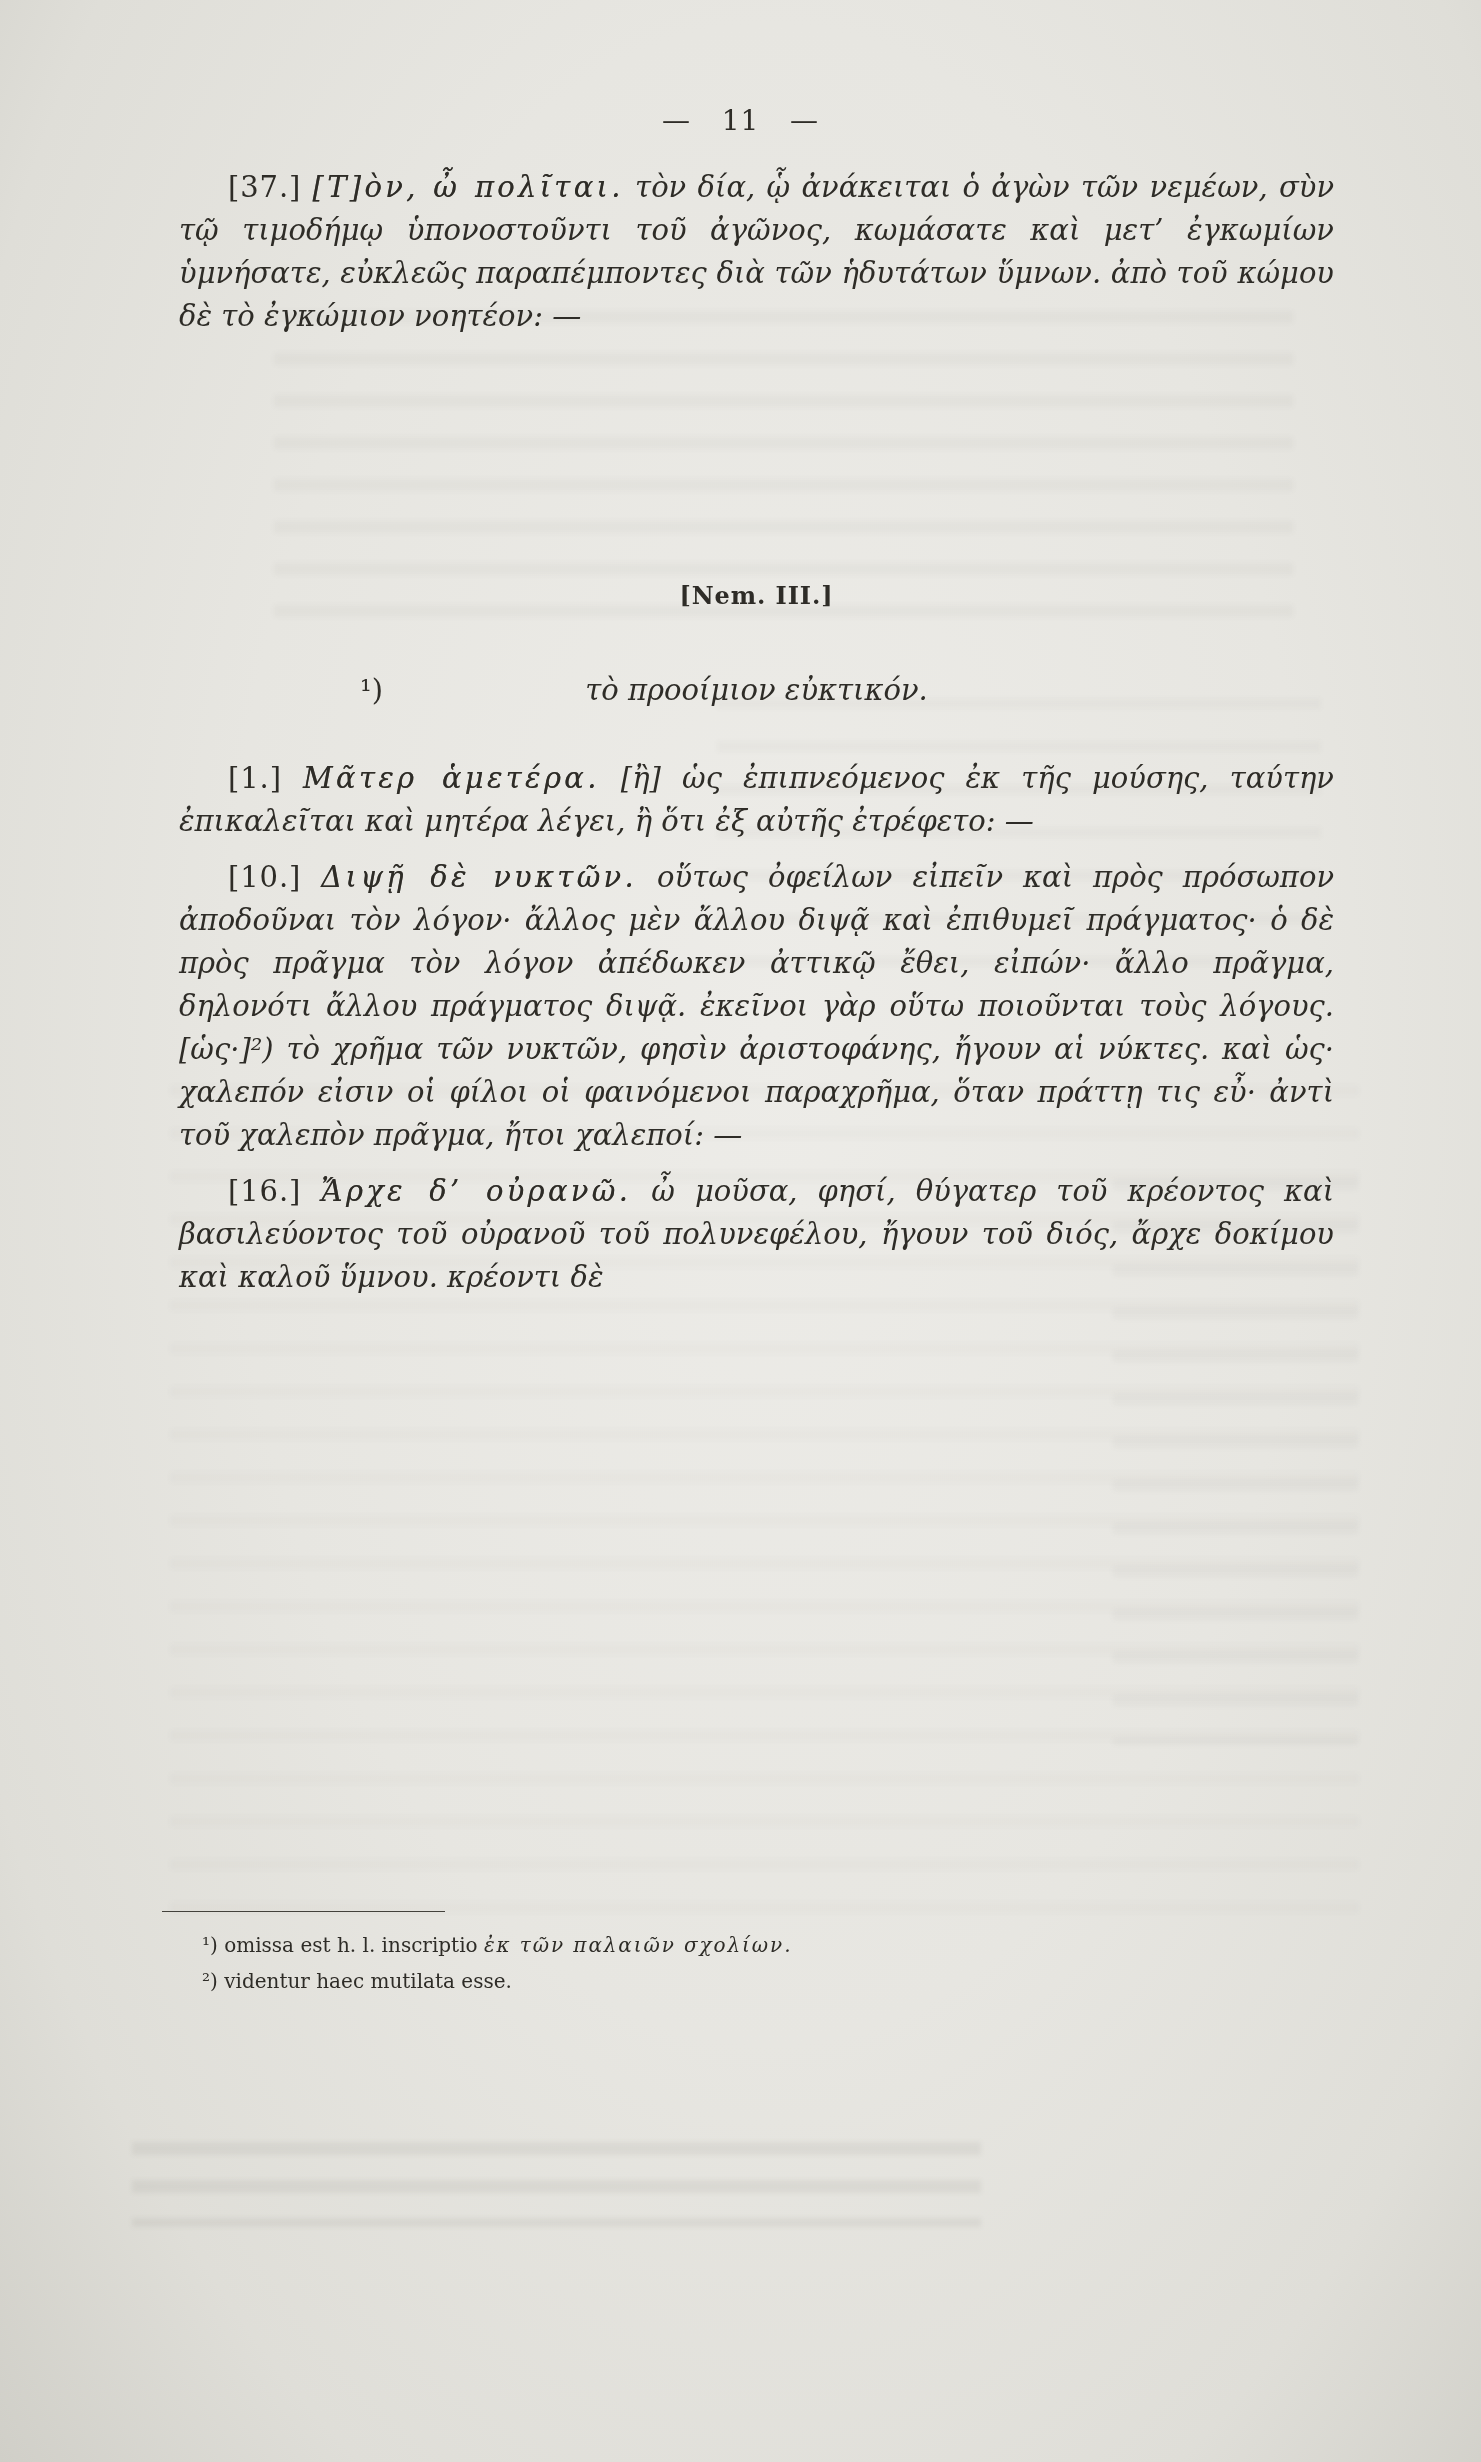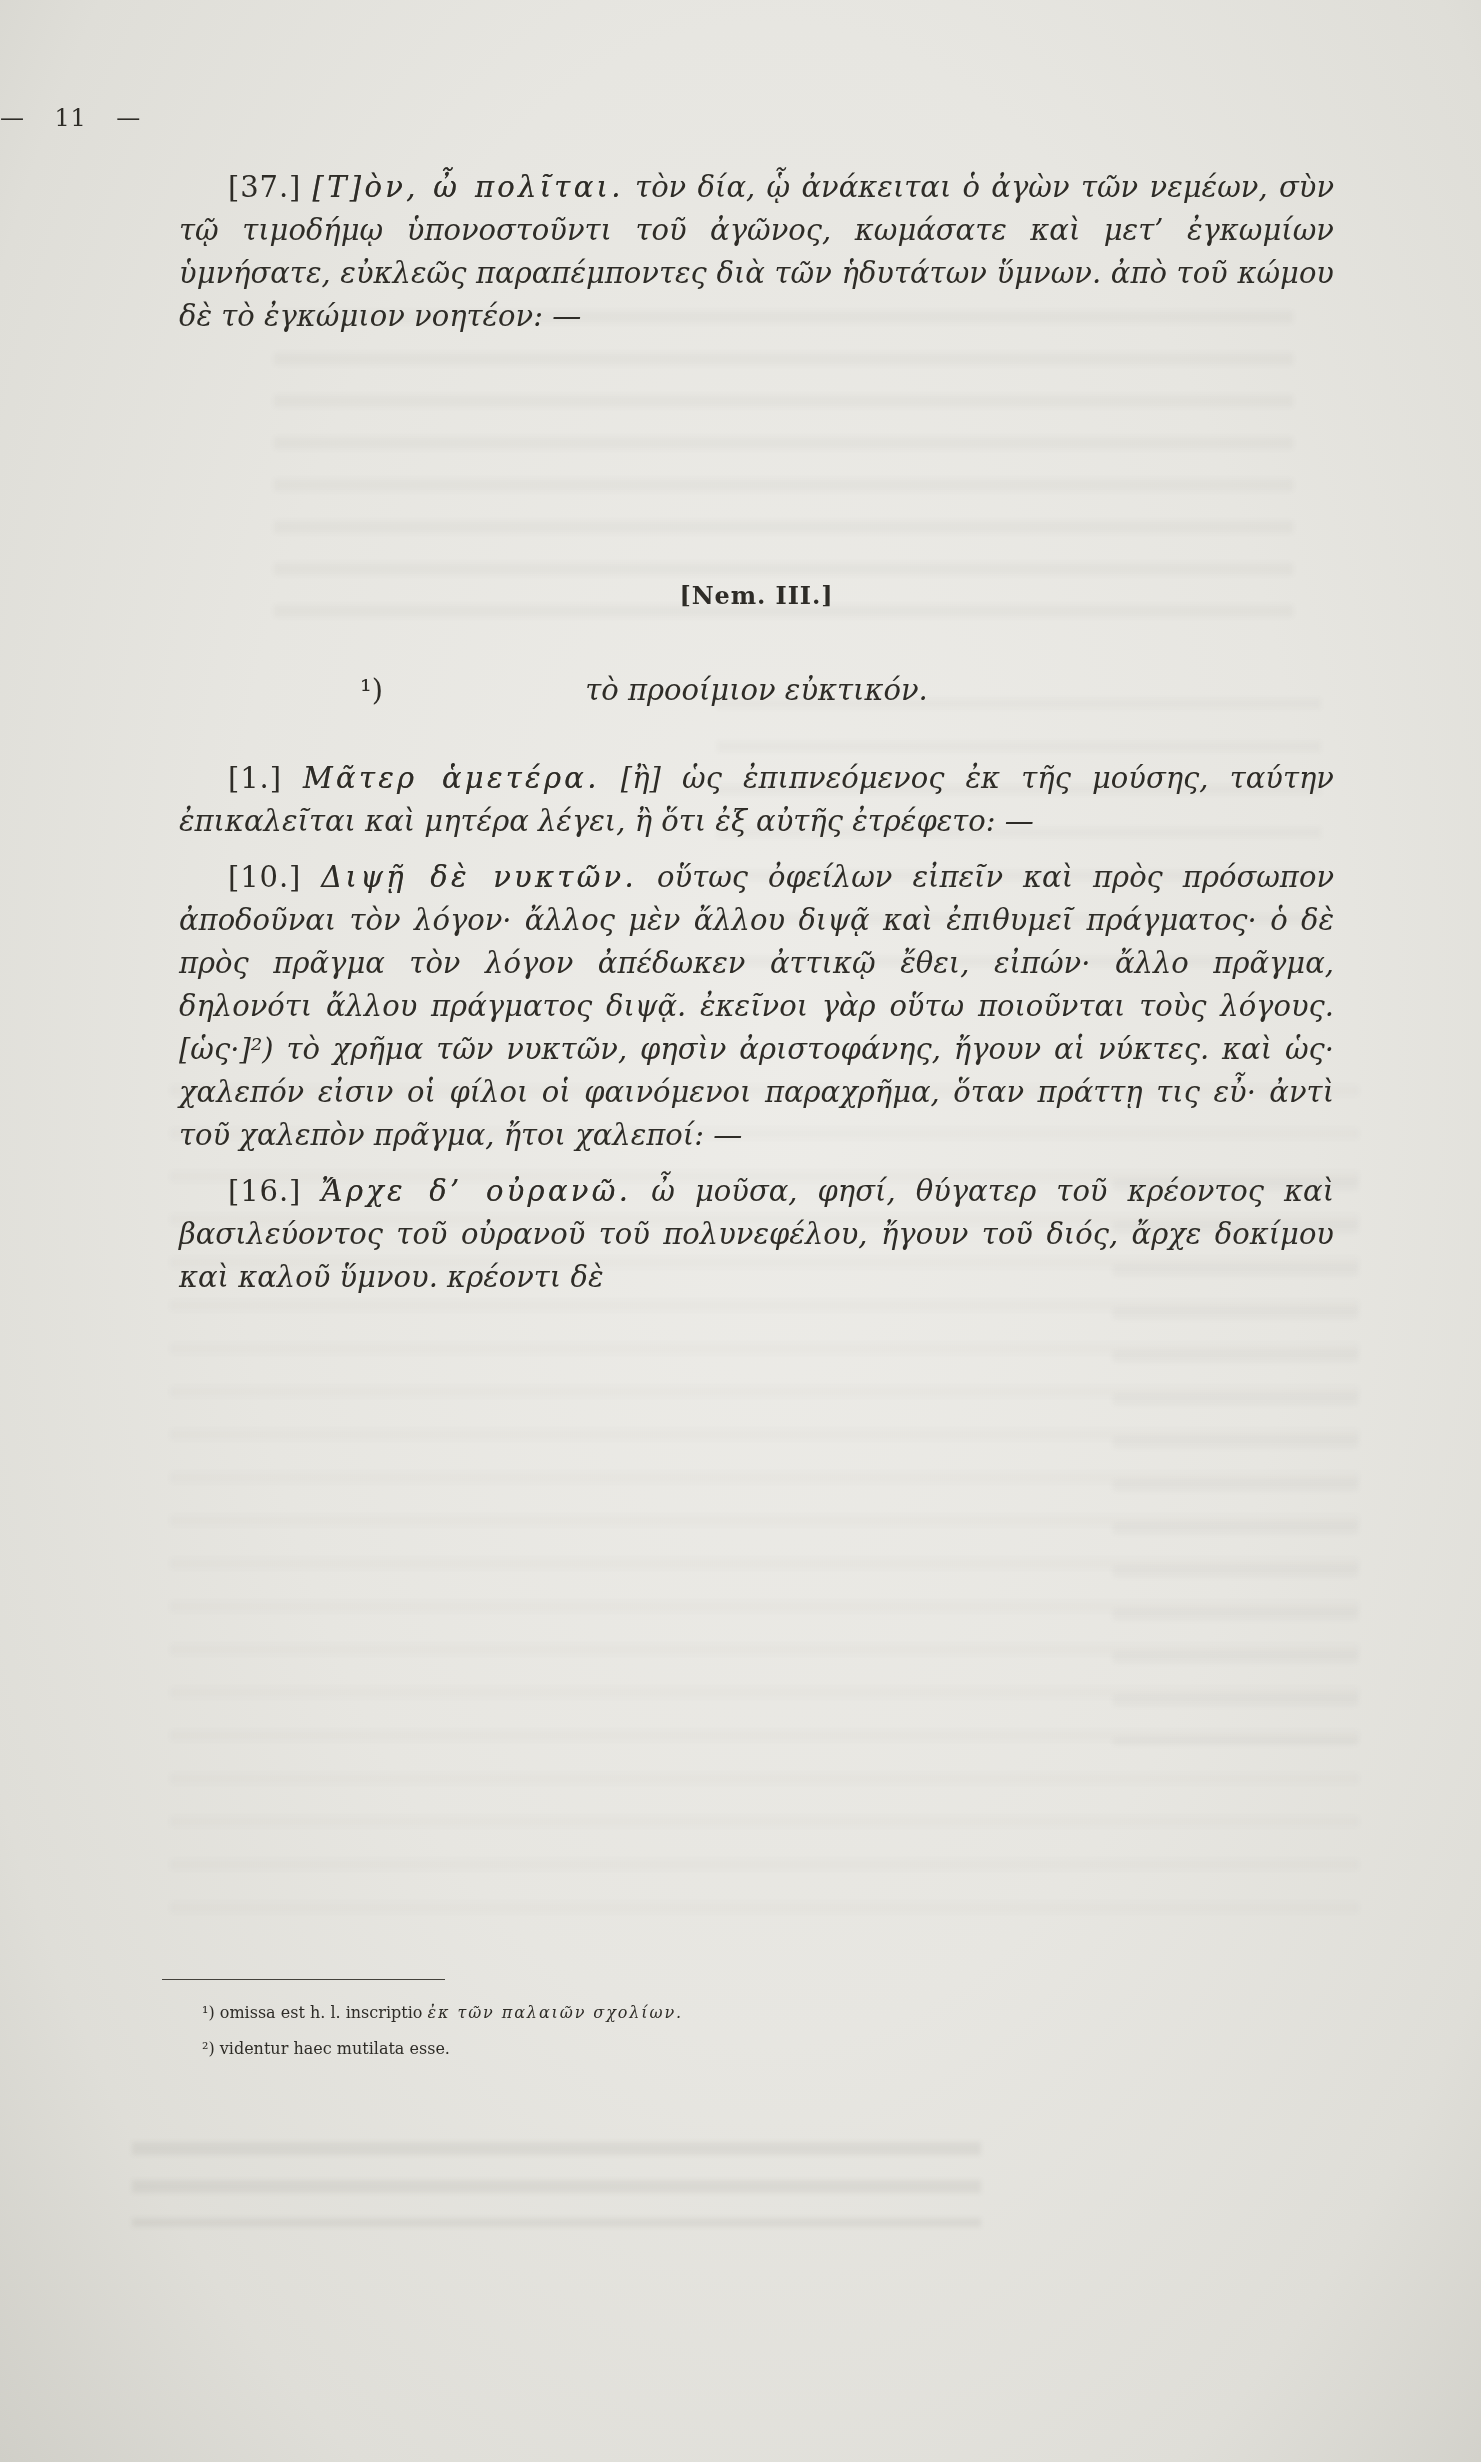--- a/index.html
+++ b/index.html
@@ -32,22 +32,22 @@
   .g4 { left: 132px; top: 2142px; width: 849px; height: 85px;
         background: repeating-linear-gradient(180deg, rgba(75,72,64,.14) 0 13.2px, rgba(75,72,64,0) 13.2px 38px); }
   .g5 { left: 1113px; top: 1179px; width: 245px; height: 566px;
         background: repeating-linear-gradient(180deg, rgba(95,92,84,.08) 0 11.3px, rgba(95,92,84,0) 11.3px 43px); }
 
   .page-number {
     position: absolute;
     top: 104px;
     left: 0;
     width: 100%;
-    text-align: left;
-    font-size: 24px;
+    text-align: center;
+    font-size: 28px;
     word-spacing: 21px;
     letter-spacing: 0.9px;
   }
 
   .text-block {
     position: absolute;
     top: 166px;
     left: 179px;
     width: 1155px;
     font-size: 29px;
@@ -89,24 +89,24 @@
   }
   .inscription-note .fn-marker {
     position: absolute;
     left: 181px;
     top: 0;
     font-style: normal;
   }
 
   .footnotes {
     position: absolute;
-    top: 1979px;
+    top: 1911px;
     left: 162px;
     width: 1155px;
-    font-size: 16px;
+    font-size: 20px;
     line-height: 36px;
   }
   .fn-rule {
     width: 283px;
     border-top: 1.9px solid #43413b;
     margin-bottom: 15px;
   }
   .footnote {
     margin: 0;
     text-indent: 40px;

